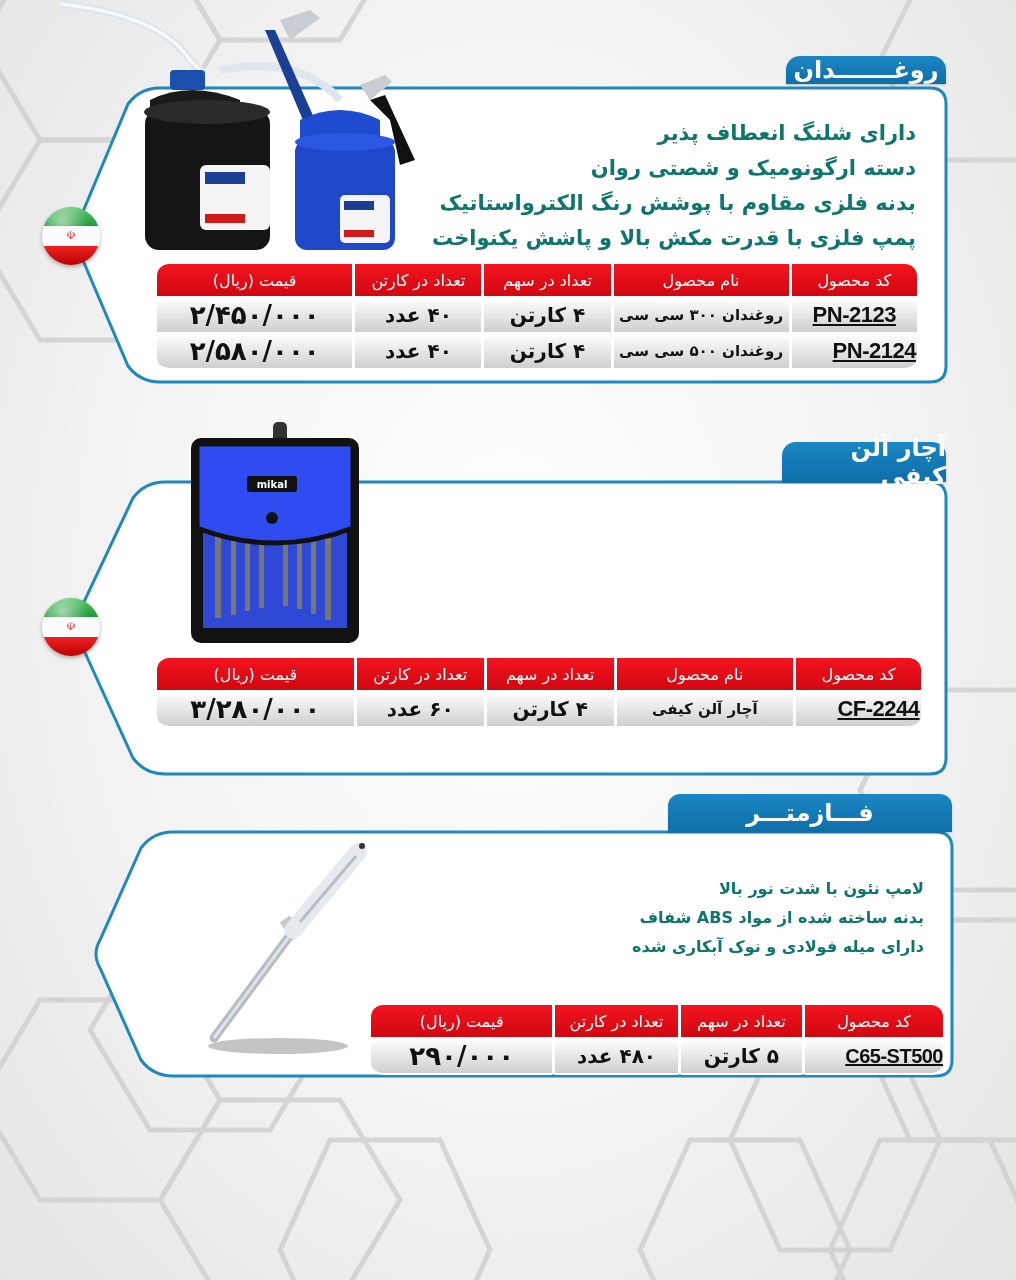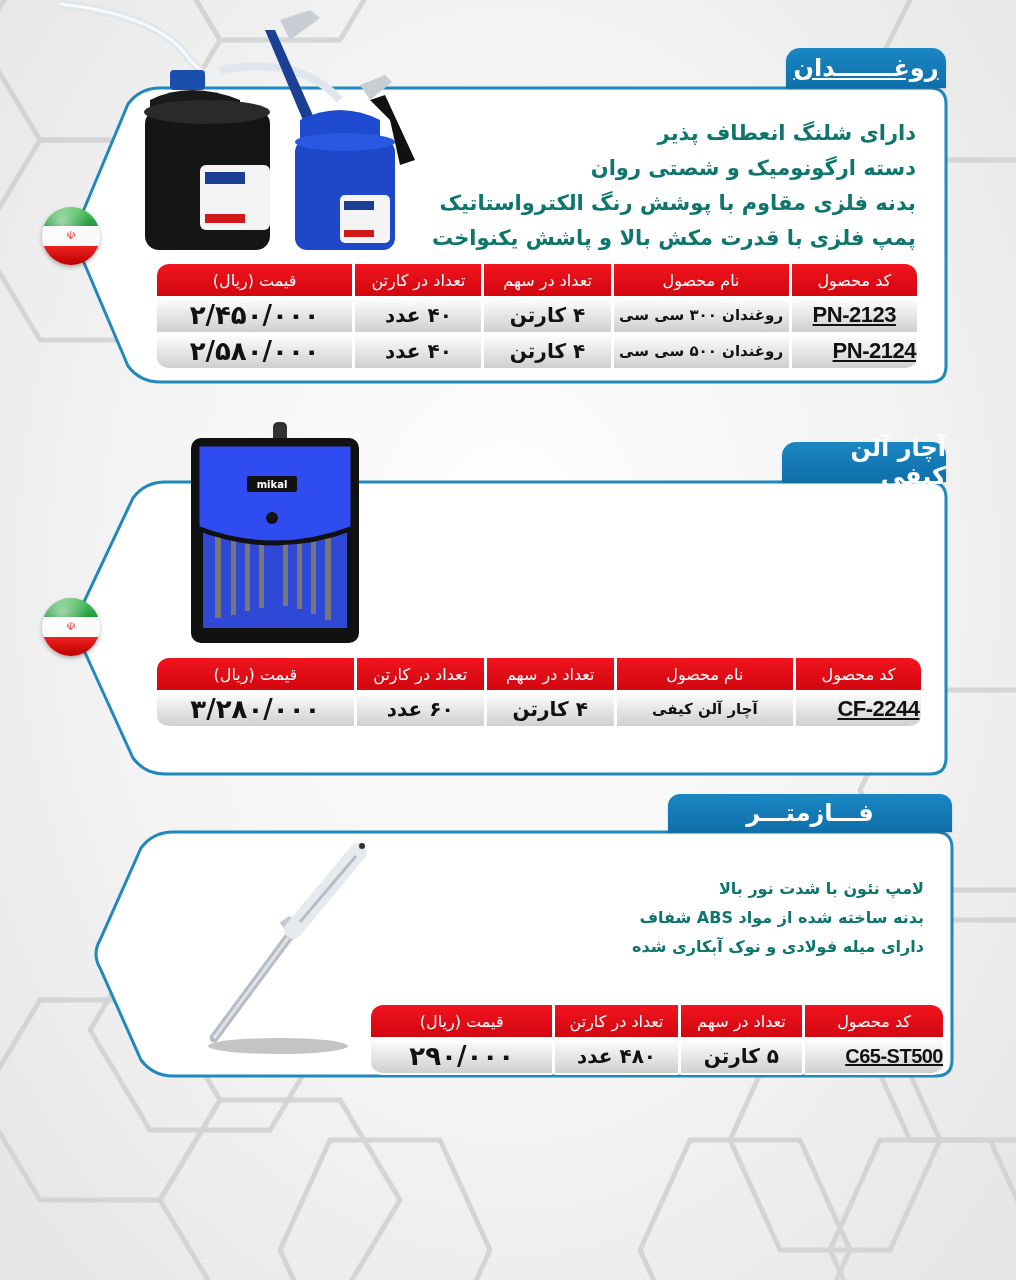--- a/index.html
+++ b/index.html
@@ -104,21 +104,21 @@
       <polygon points="860,790 910,690 1020,690 1070,790 1020,890 910,890"></polygon>
       <polygon points="880,60 930,-40 1040,-40 1090,60 1040,160 930,160"></polygon>
     </g>
   </svg>
 </div>
 
 <div class="section" style="left:0;top:0;width:1016px;height:400px;">
   <svg class="panel-svg" width="1016" height="400">
     <path d="M 160 88 L 930 88 Q 946 88 946 104 L 946 366 Q 946 382 930 382 L 160 382 Q 140 382 128 366 L 82 258 Q 74 236 82 214 L 128 104 Q 140 88 160 88 Z" fill="#ffffff" stroke="#1f88bd" stroke-width="3"></path>
   </svg>
-  <div class="tab" style="left:786px;top:48px;width:160px;height:40px;text-decoration:underline;">
+  <div class="tab" style="left:786px;top:56px;width:160px;height:28px;">
     <span>روغـــــــدان</span>
   </div>
 
   <div class="product" style="left:40px;top:0;width:380px;height:260px;">
     <svg width="380" height="260" viewBox="0 0 380 260">
 
       <path d="M 20 4 Q 120 15 150 60 L 165 75" stroke="#dfe6ee" stroke-width="8" fill="none"></path>
       <path d="M 20 4 Q 120 15 150 60 L 165 75" stroke="#ffffff" stroke-width="3" fill="none" opacity="0.8"></path>
       <path d="M 180 70 Q 260 55 300 100" stroke="#dfe6ee" stroke-width="8" fill="none"></path>
 

